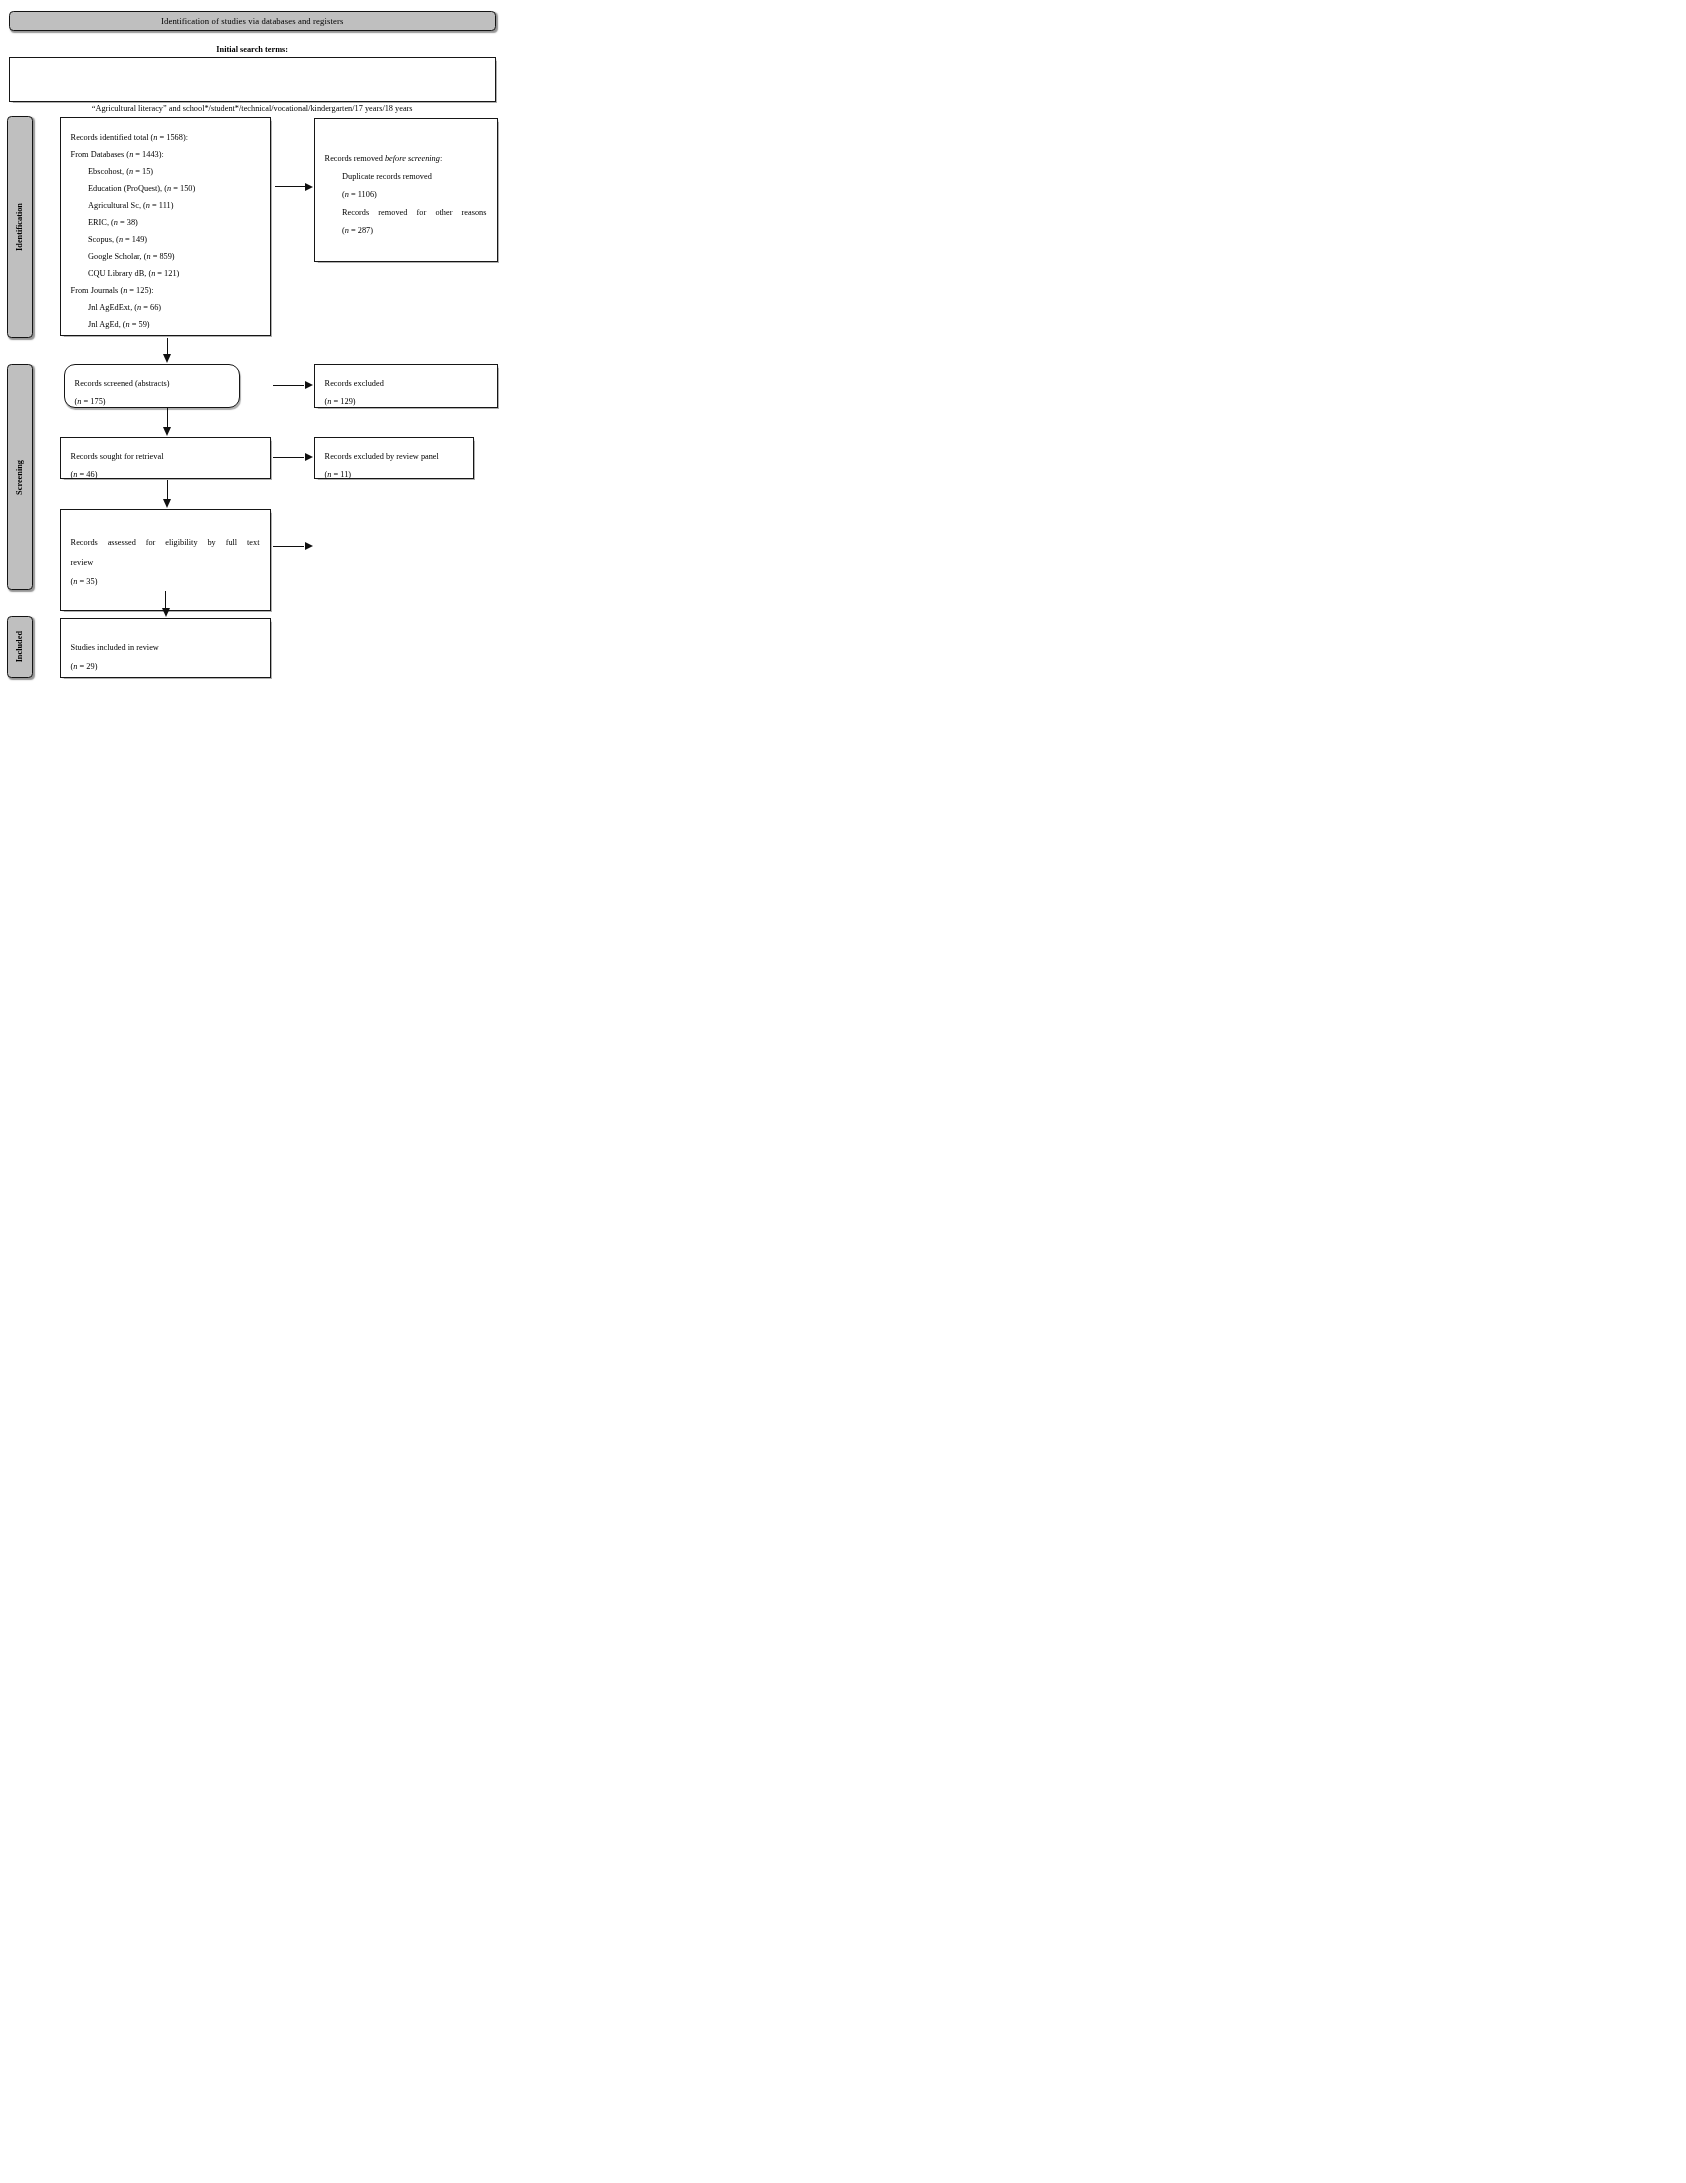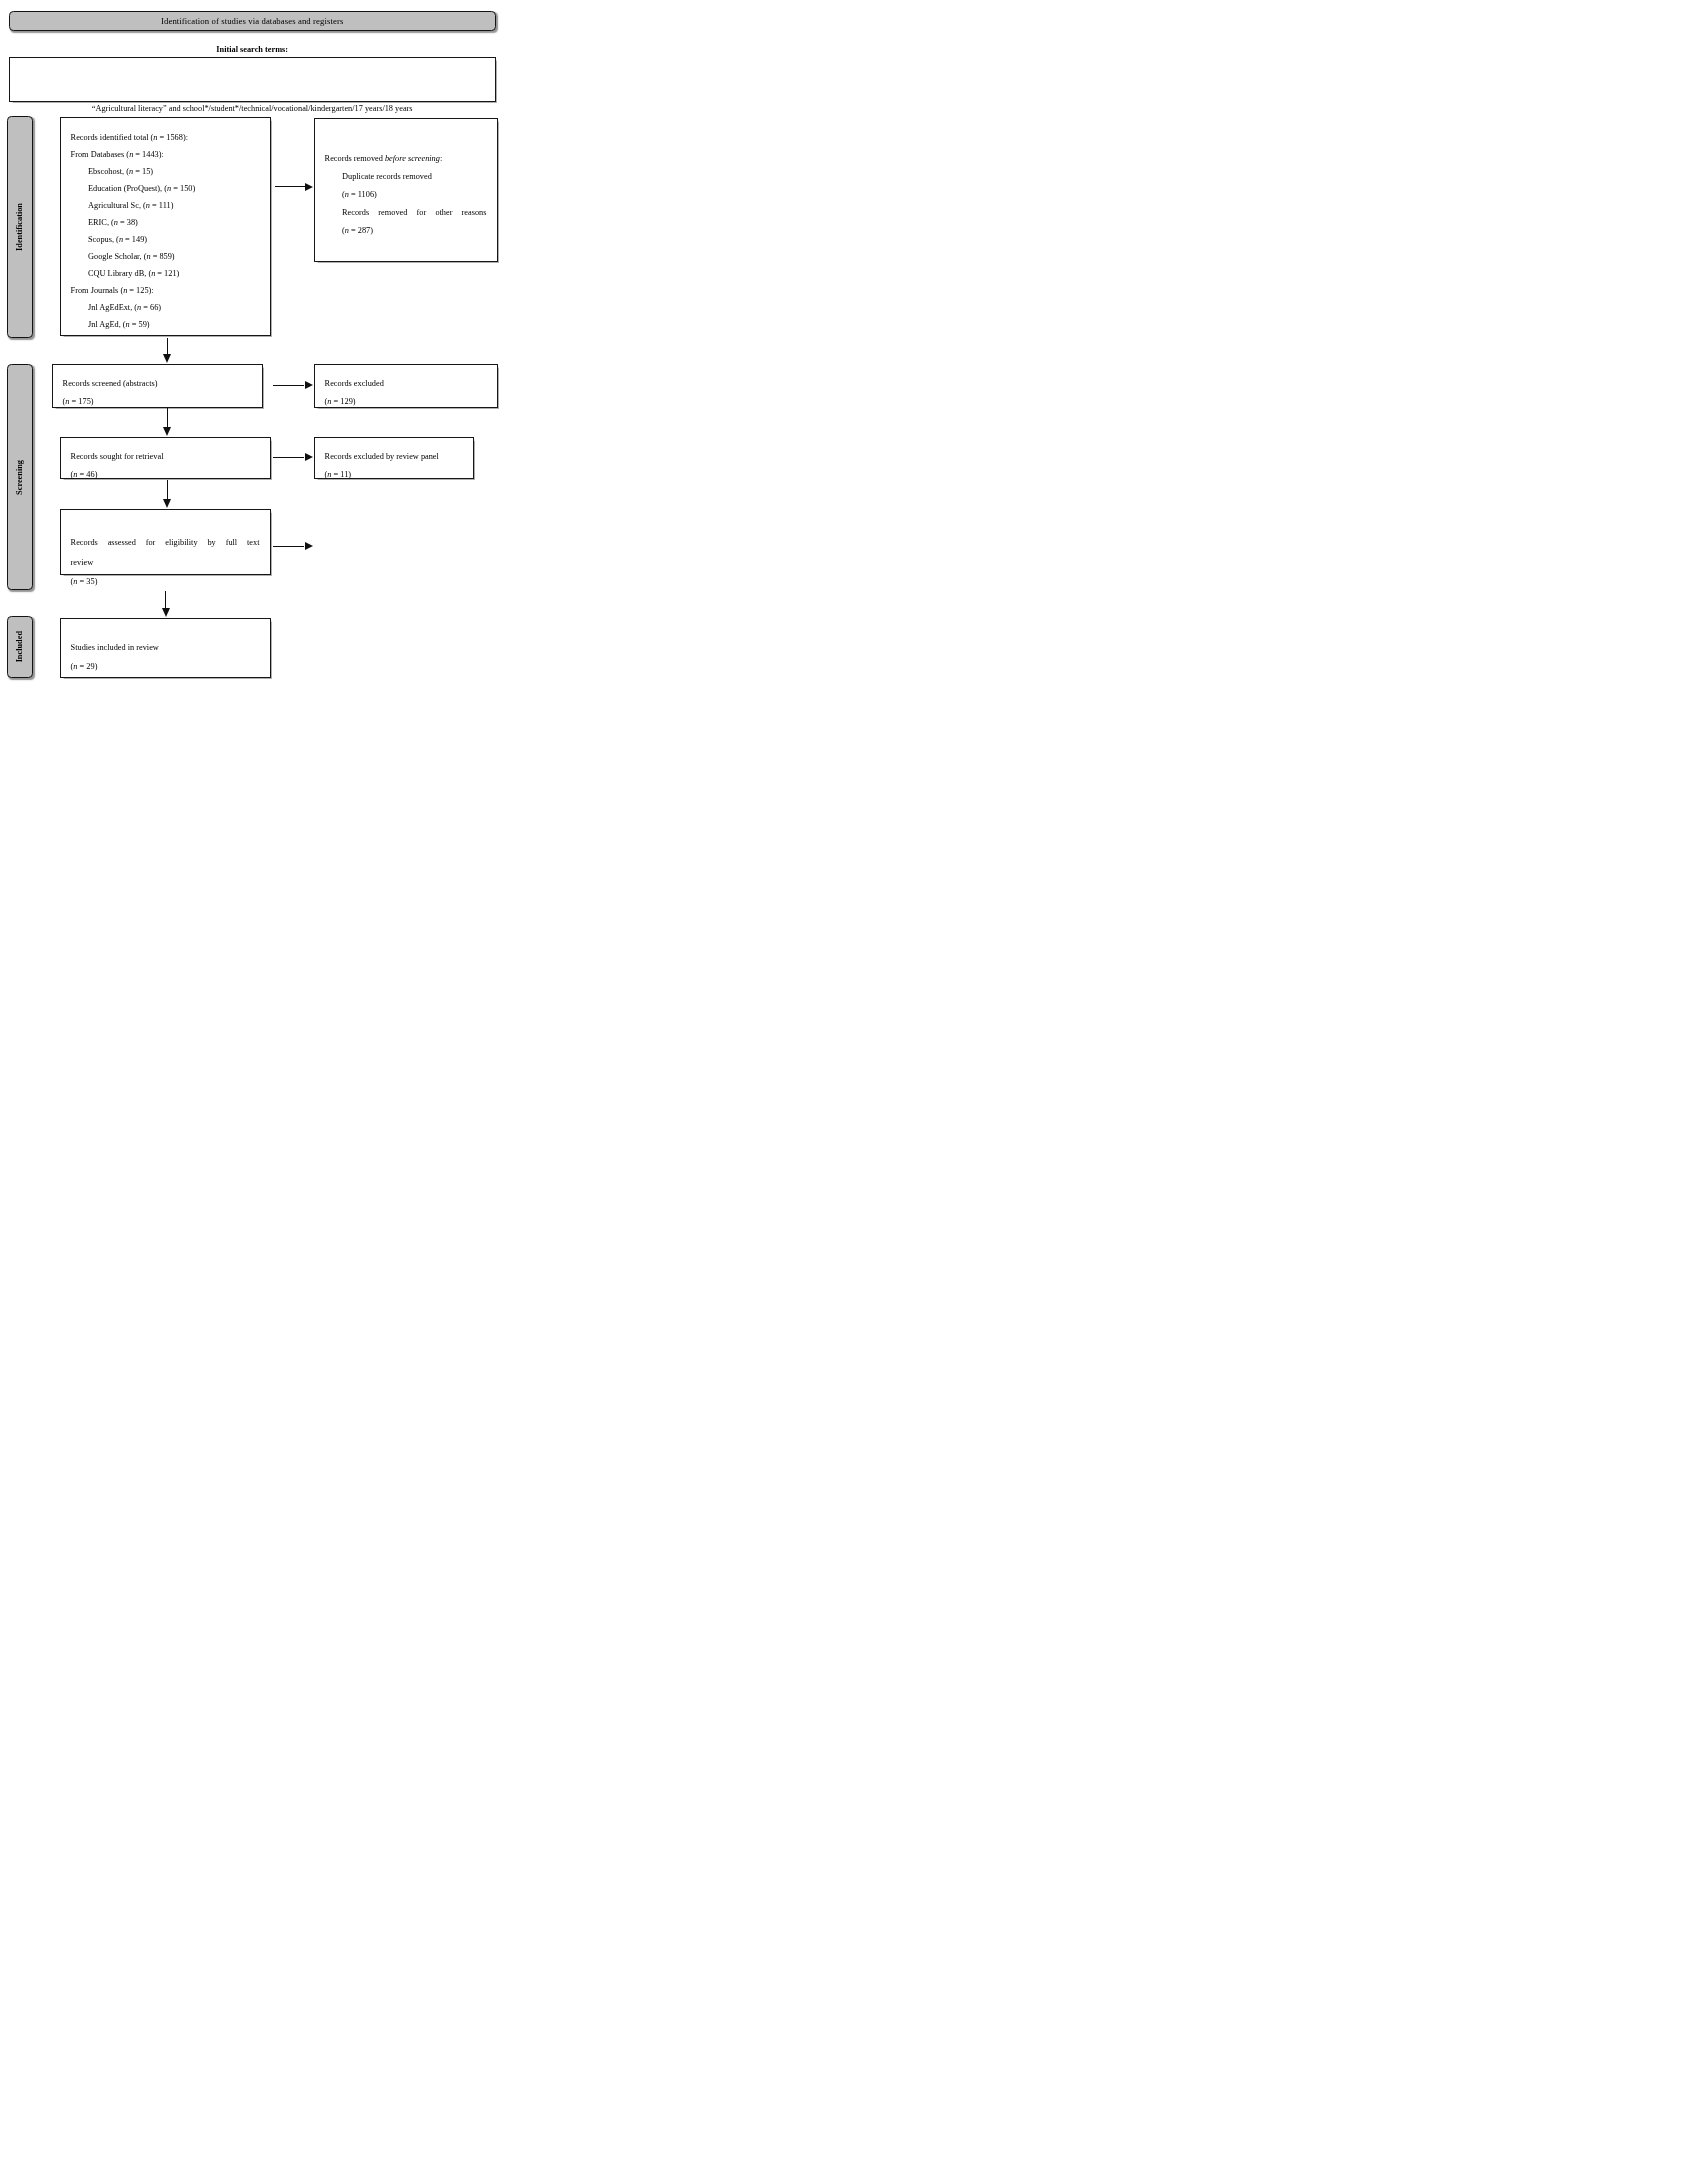--- a/index.html
+++ b/index.html
@@ -93,41 +93,41 @@
   </div>
 
   <div class="wbox" id="r1" style="left:314px;top:118px;width:184px;height:144px;">
     <div class="ln"><span>Records removed </span><span class="it">before screening</span><span>:</span></div>
     <div class="ln ind">Duplicate records removed</div>
     <div class="ln ind">(<i>n</i> = 1106)</div>
     <div class="ln ind stretch">Records removed for other reasons</div>
     <div class="ln ind">(<i>n</i> = 287)</div>
   </div>
 
-  <div class="wbox" id="b2" style="left:52px;top:364px;width:211px;height:44px;">
+  <div class="wbox" id="b2" style="left:64px;top:364px;width:176px;height:44px;border-radius:11px;">
     <div class="ln">Records screened (abstracts)</div>
     <div class="ln">(<i>n</i> = 175)</div>
   </div>
 
   <div class="wbox" id="r2" style="left:314px;top:364px;width:184px;height:44px;">
     <div class="ln">Records excluded</div>
     <div class="ln">(<i>n</i> = 129)</div>
   </div>
 
   <div class="wbox" id="b3" style="left:60px;top:437px;width:211px;height:42px;">
     <div class="ln">Records sought for retrieval</div>
     <div class="ln">(<i>n</i> = 46)</div>
   </div>
 
   <div class="wbox" id="r3" style="left:314px;top:437px;width:160px;height:42px;">
     <div class="ln">Records excluded by review panel</div>
     <div class="ln">(<i>n</i> = 11)</div>
   </div>
 
-  <div class="wbox" id="b4" style="left:60px;top:509px;width:211px;height:66px;">
+  <div class="wbox" id="b4" style="left:60px;top:509px;width:211px;height:102px;">
     <div class="ln stretch">Records assessed for eligibility by full text</div>
     <div class="ln">review</div>
     <div class="ln">(<i>n</i> = 35)</div>
   </div>
 
 
   <div class="wbox" id="b5" style="left:60px;top:618px;width:211px;height:60px;">
     <div class="ln">Studies included in review</div>
     <div class="ln">(<i>n</i> = 29)</div>
   </div>

